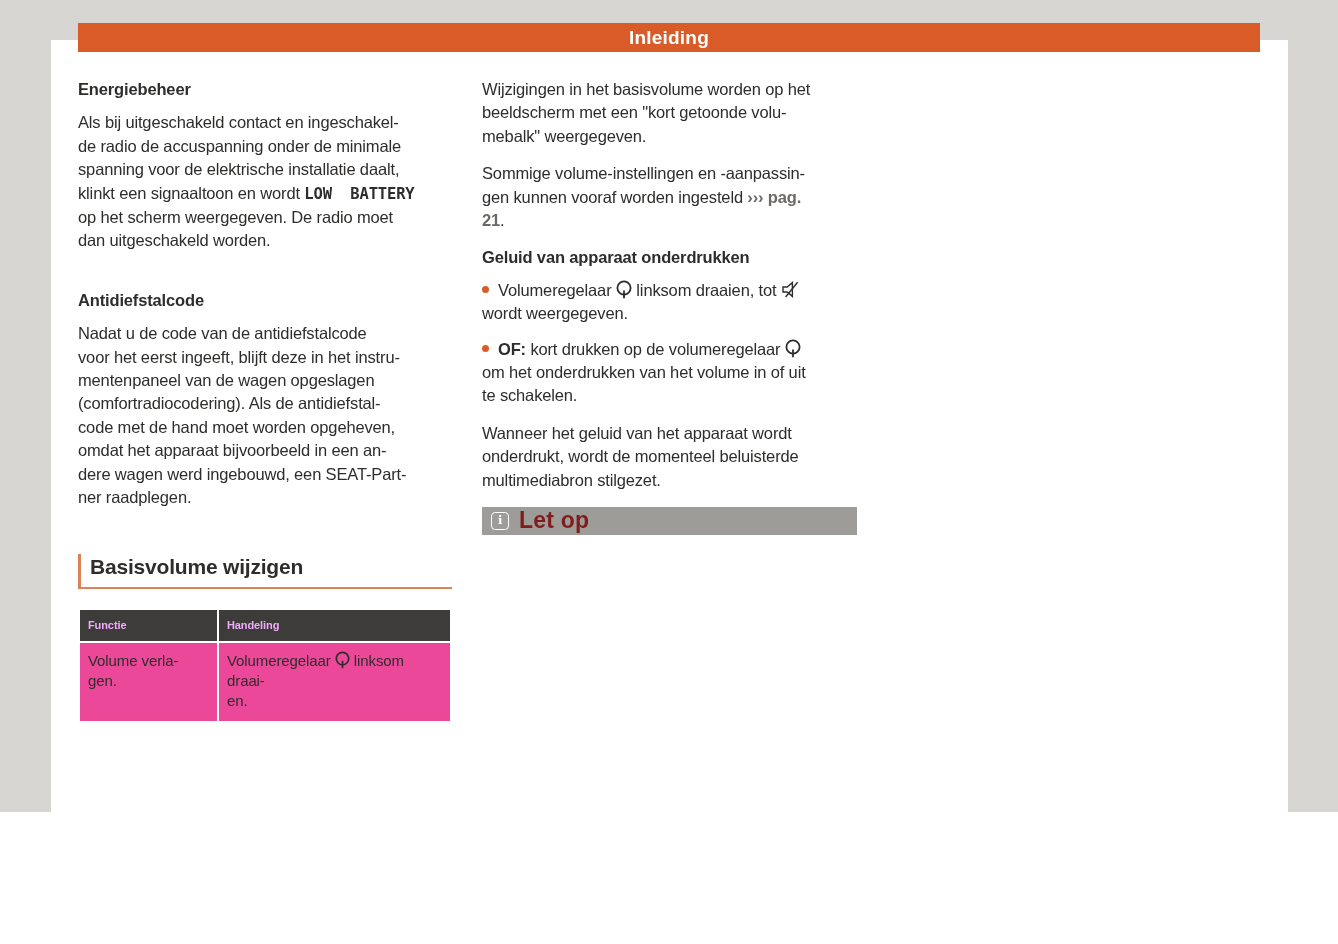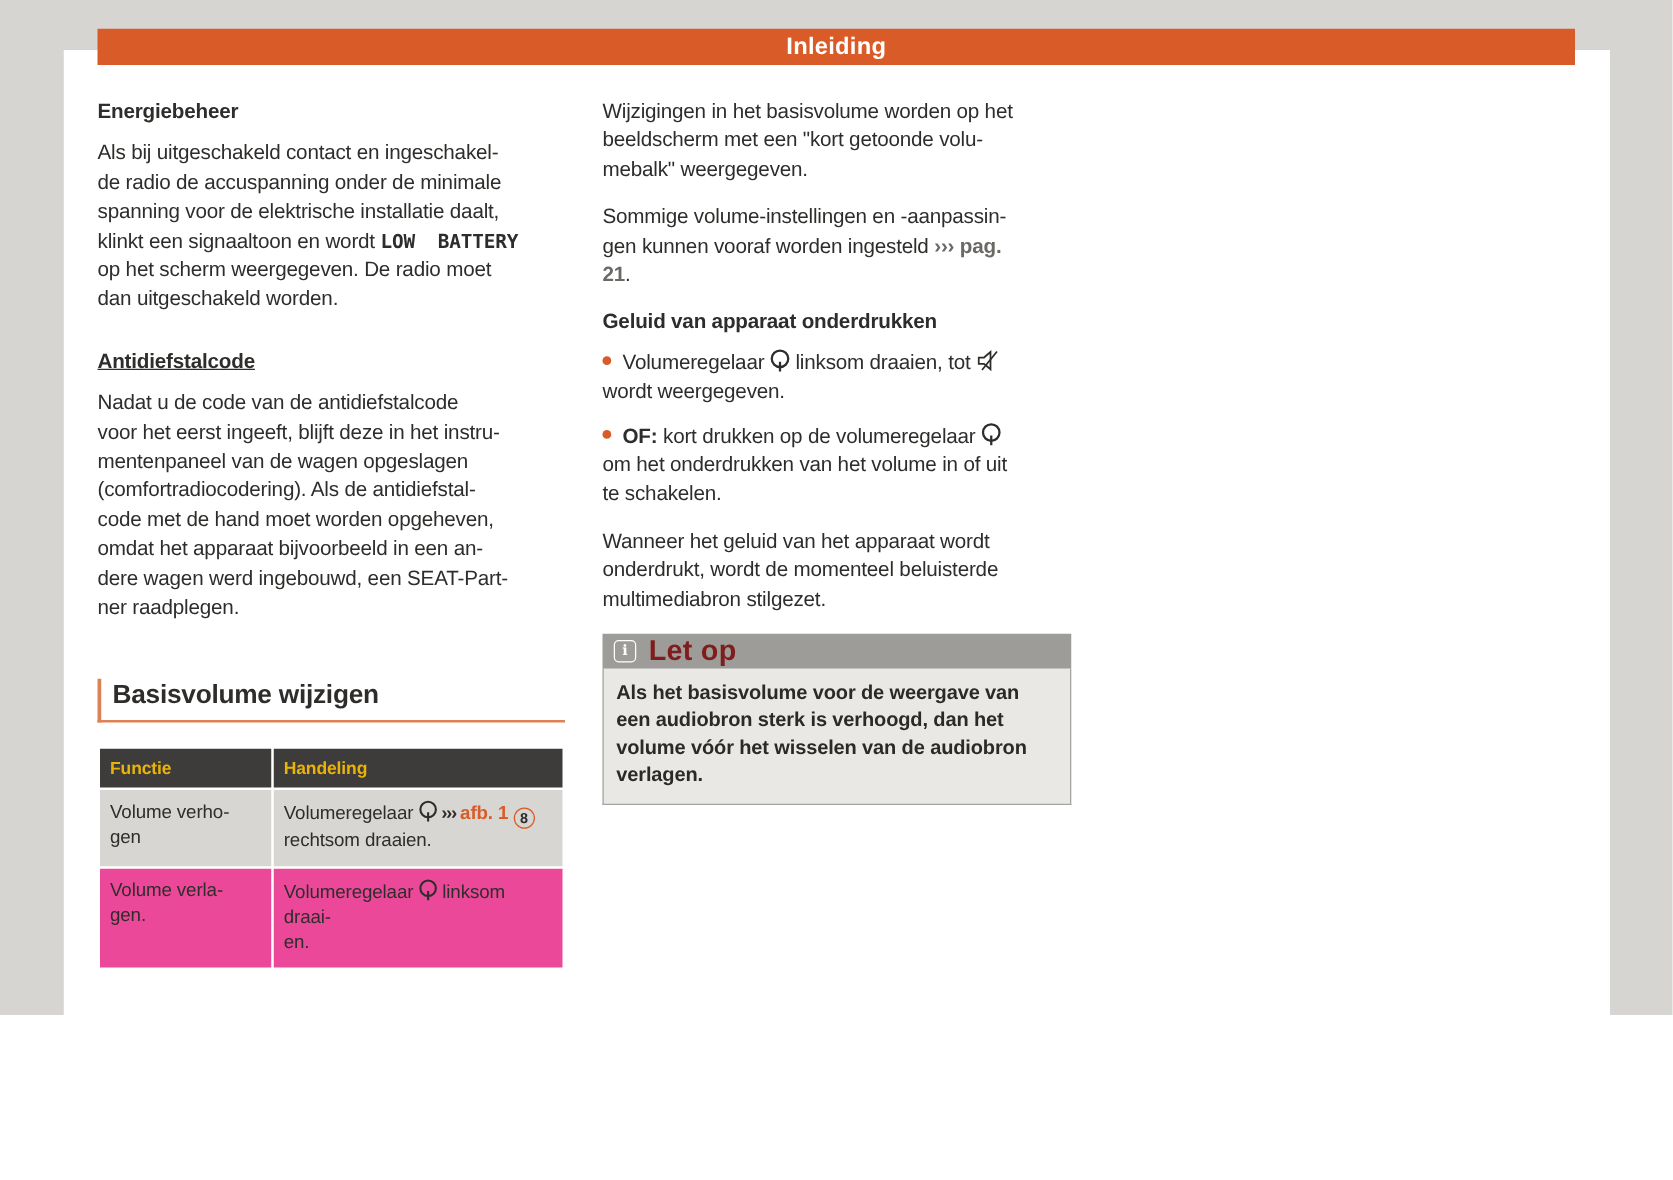--- a/index.html
+++ b/index.html
@@ -8,29 +8,29 @@
   .sheet{position:absolute;left:51px;top:40px;width:1237px;height:863px;background:#ffffff;}
   .titlebar{position:absolute;left:78px;top:23px;width:1182px;height:29px;background:#d95c28;
             display:flex;align-items:center;justify-content:center;}
   .titlebar span{color:#fff;font-weight:bold;font-size:19px;letter-spacing:.2px;}
   .col{position:absolute;top:78px;width:376px;font-size:16.5px;line-height:23.4px;letter-spacing:-0.15px;}
   .col-left{left:78px;width:374px;}
   .col-right{left:482px;}
   .col p{margin:0 0 14px 0;}
   .seg{white-space:pre-line;}
   .h3{font-weight:bold;font-size:16.5px;margin:0 0 10px 0;}
-  .h3-spaced{margin-top:26px;text-decoration:underline;}
+  .h3-spaced{margin-top:36px;}
   .h3-right{margin:12px 0 9px 0;}
   .code{font-family:"DejaVu Sans Mono",monospace;font-weight:bold;white-space:pre;font-size:15.5px;}
   .xref{color:#6b6965;font-weight:bold;white-space:pre-line;}
   .sect-head{margin-top:44px;border-left:3px solid #dd8157;border-bottom:2px solid #dd8157;
              padding:0 0 7px 9px;font-size:21px;font-weight:bold;line-height:26px;letter-spacing:-0.2px;
              margin-bottom:19px;}
   table.vol{border-collapse:collapse;width:374px;font-size:15px;line-height:20px;letter-spacing:-0.1px;}
-  table.vol th{background:#3d3c3a;color:#eab308;font-weight:bold;text-align:left;font-size:14px;
+  table.vol th{background:#3d3c3a;color:#f0abfc;font-weight:bold;text-align:left;font-size:11px;
                padding:5px 8px;height:21px;}
   table.vol th,table.vol td{border:2px solid #ffffff;vertical-align:top;}
   table.vol td{padding:8px 8px 10px 8px;}
   table.vol .c1{width:121px;}
   tr.r1 td{background:#d7d6d3;}
   tr.r2 td{background:#ec4899;}
   .afb{color:#d95c28;font-weight:bold;}
   .badge{display:inline-flex;align-items:center;justify-content:center;width:15px;height:15px;
          border:1.6px solid #d95c28;border-radius:50%;font-size:11.5px;font-weight:bold;
          vertical-align:-3px;color:#2e2d2b;}
@@ -80,29 +80,20 @@
 ner raadplegen.</span></p>
 
     <div class="sect-head">Basisvolume wijzigen</div>
 
     <table class="vol">
       <tbody>
           <tr>
         <th class="c1">Functie</th>
         <th>Handeling</th>
       </tr>
-      <tr class="r1">
-        <td class="c1"><span class="seg">Volume verho-
-gen</span></td>
-        <td><span class="seg">Volumeregelaar </span><svg class="ic" width="15" height="18" viewBox="0 0 15 18">
-                <circle cx="7.5" cy="7.6" r="6.2" fill="none" stroke="#2e2d2b" stroke-width="1.7"></circle>
-                <line x1="7.5" y1="9.8" x2="7.5" y2="17.2" stroke="#2e2d2b" stroke-width="1.7"></line>
-              </svg><span class="chev seg"> ››› </span><span class="afb">afb. 1</span><span class="seg"> </span><span class="badge">8</span><span class="seg">
-rechtsom draaien.</span></td>
-      </tr>
       <tr class="r2">
         <td class="c1"><span class="seg">Volume verla-
 gen.</span></td>
         <td><span class="seg">Volumeregelaar </span><svg class="ic" width="15" height="18" viewBox="0 0 15 18">
                 <circle cx="7.5" cy="7.6" r="6.2" fill="none" stroke="#2e2d2b" stroke-width="1.7"></circle>
                 <line x1="7.5" y1="9.8" x2="7.5" y2="17.2" stroke="#2e2d2b" stroke-width="1.7"></line>
               </svg><span class="seg"> linksom draai-
 en.</span></td>
       </tr>
     </tbody>
@@ -137,21 +128,17 @@
 
     <p><span class="seg">Wanneer het geluid van het apparaat wordt
 onderdrukt, wordt de momenteel beluisterde
 multimediabron stilgezet.</span></p>
 
     <div class="note">
       <div class="note-head">
           <span class="info-ic">i</span>
           <span class="note-title">Let op</span>
         </div>
-      <div class="note-body"><span class="seg">Als het basisvolume voor de weergave van
-een audiobron sterk is verhoogd, dan het
-volume vóór het wisselen van de audiobron
-verlagen.</span></div>
     </div>
   </div>
 
   <div class="pagenum">8</div>
 </div>
 
 </body></html>

